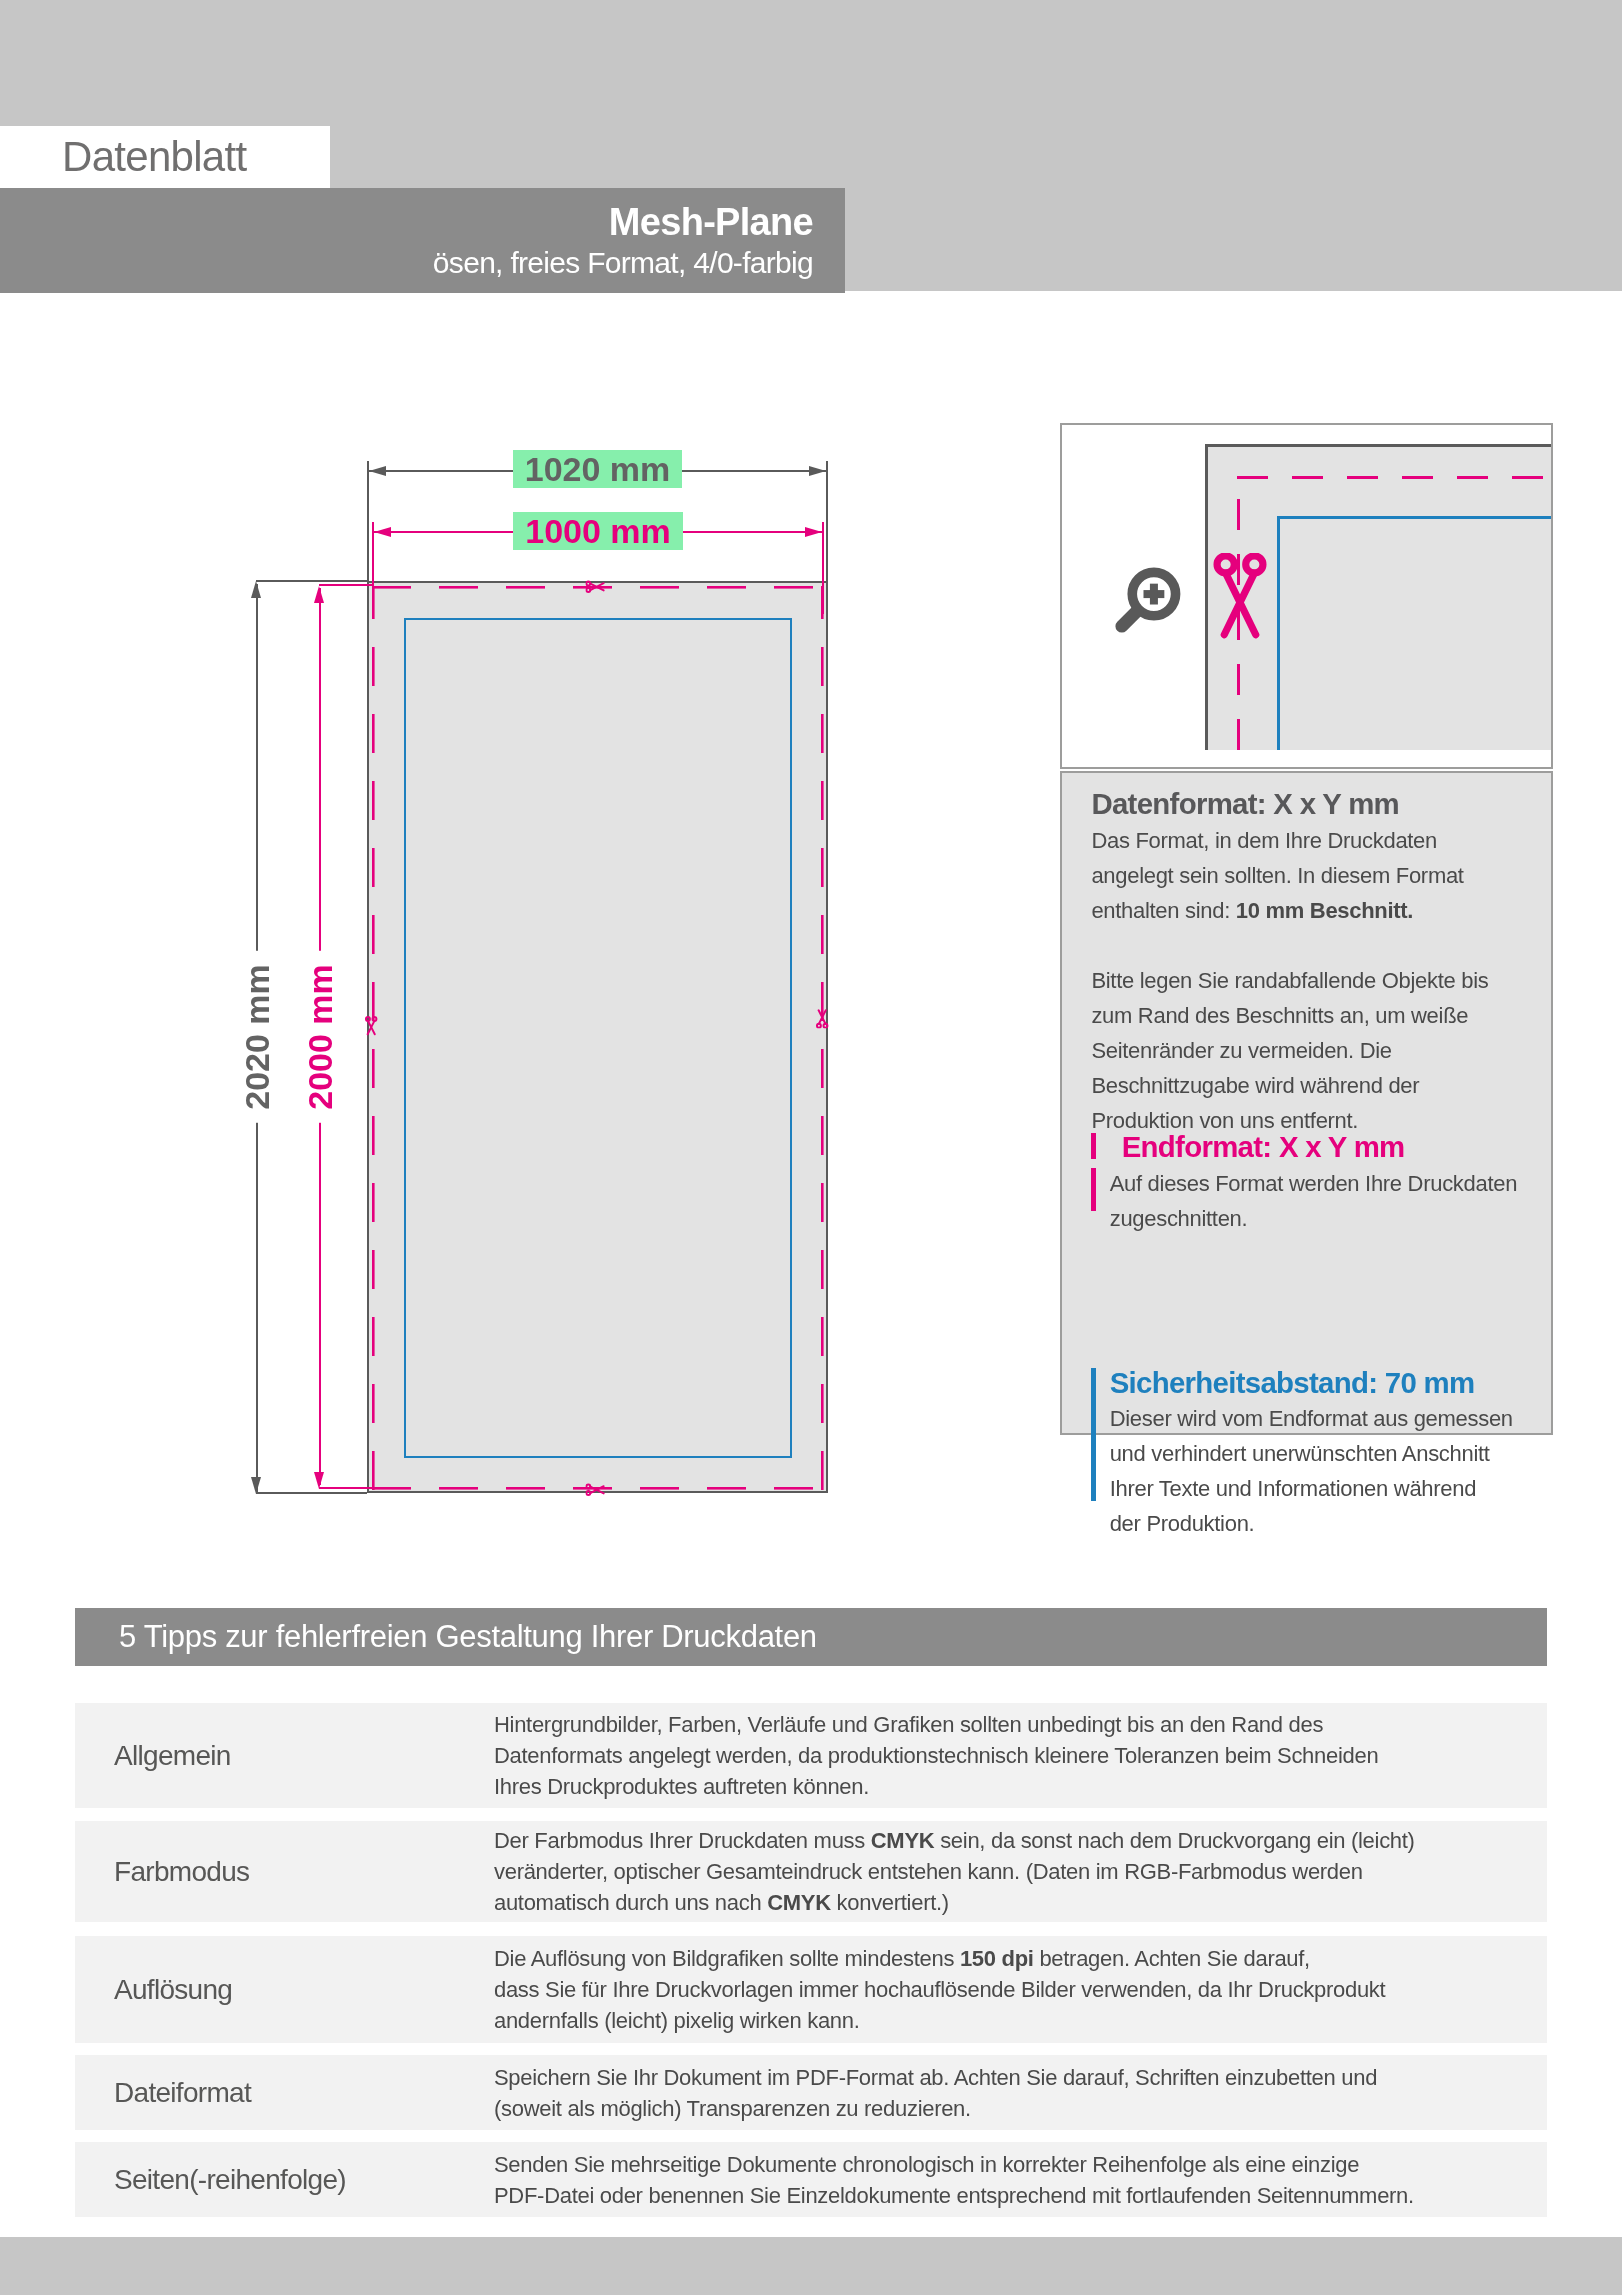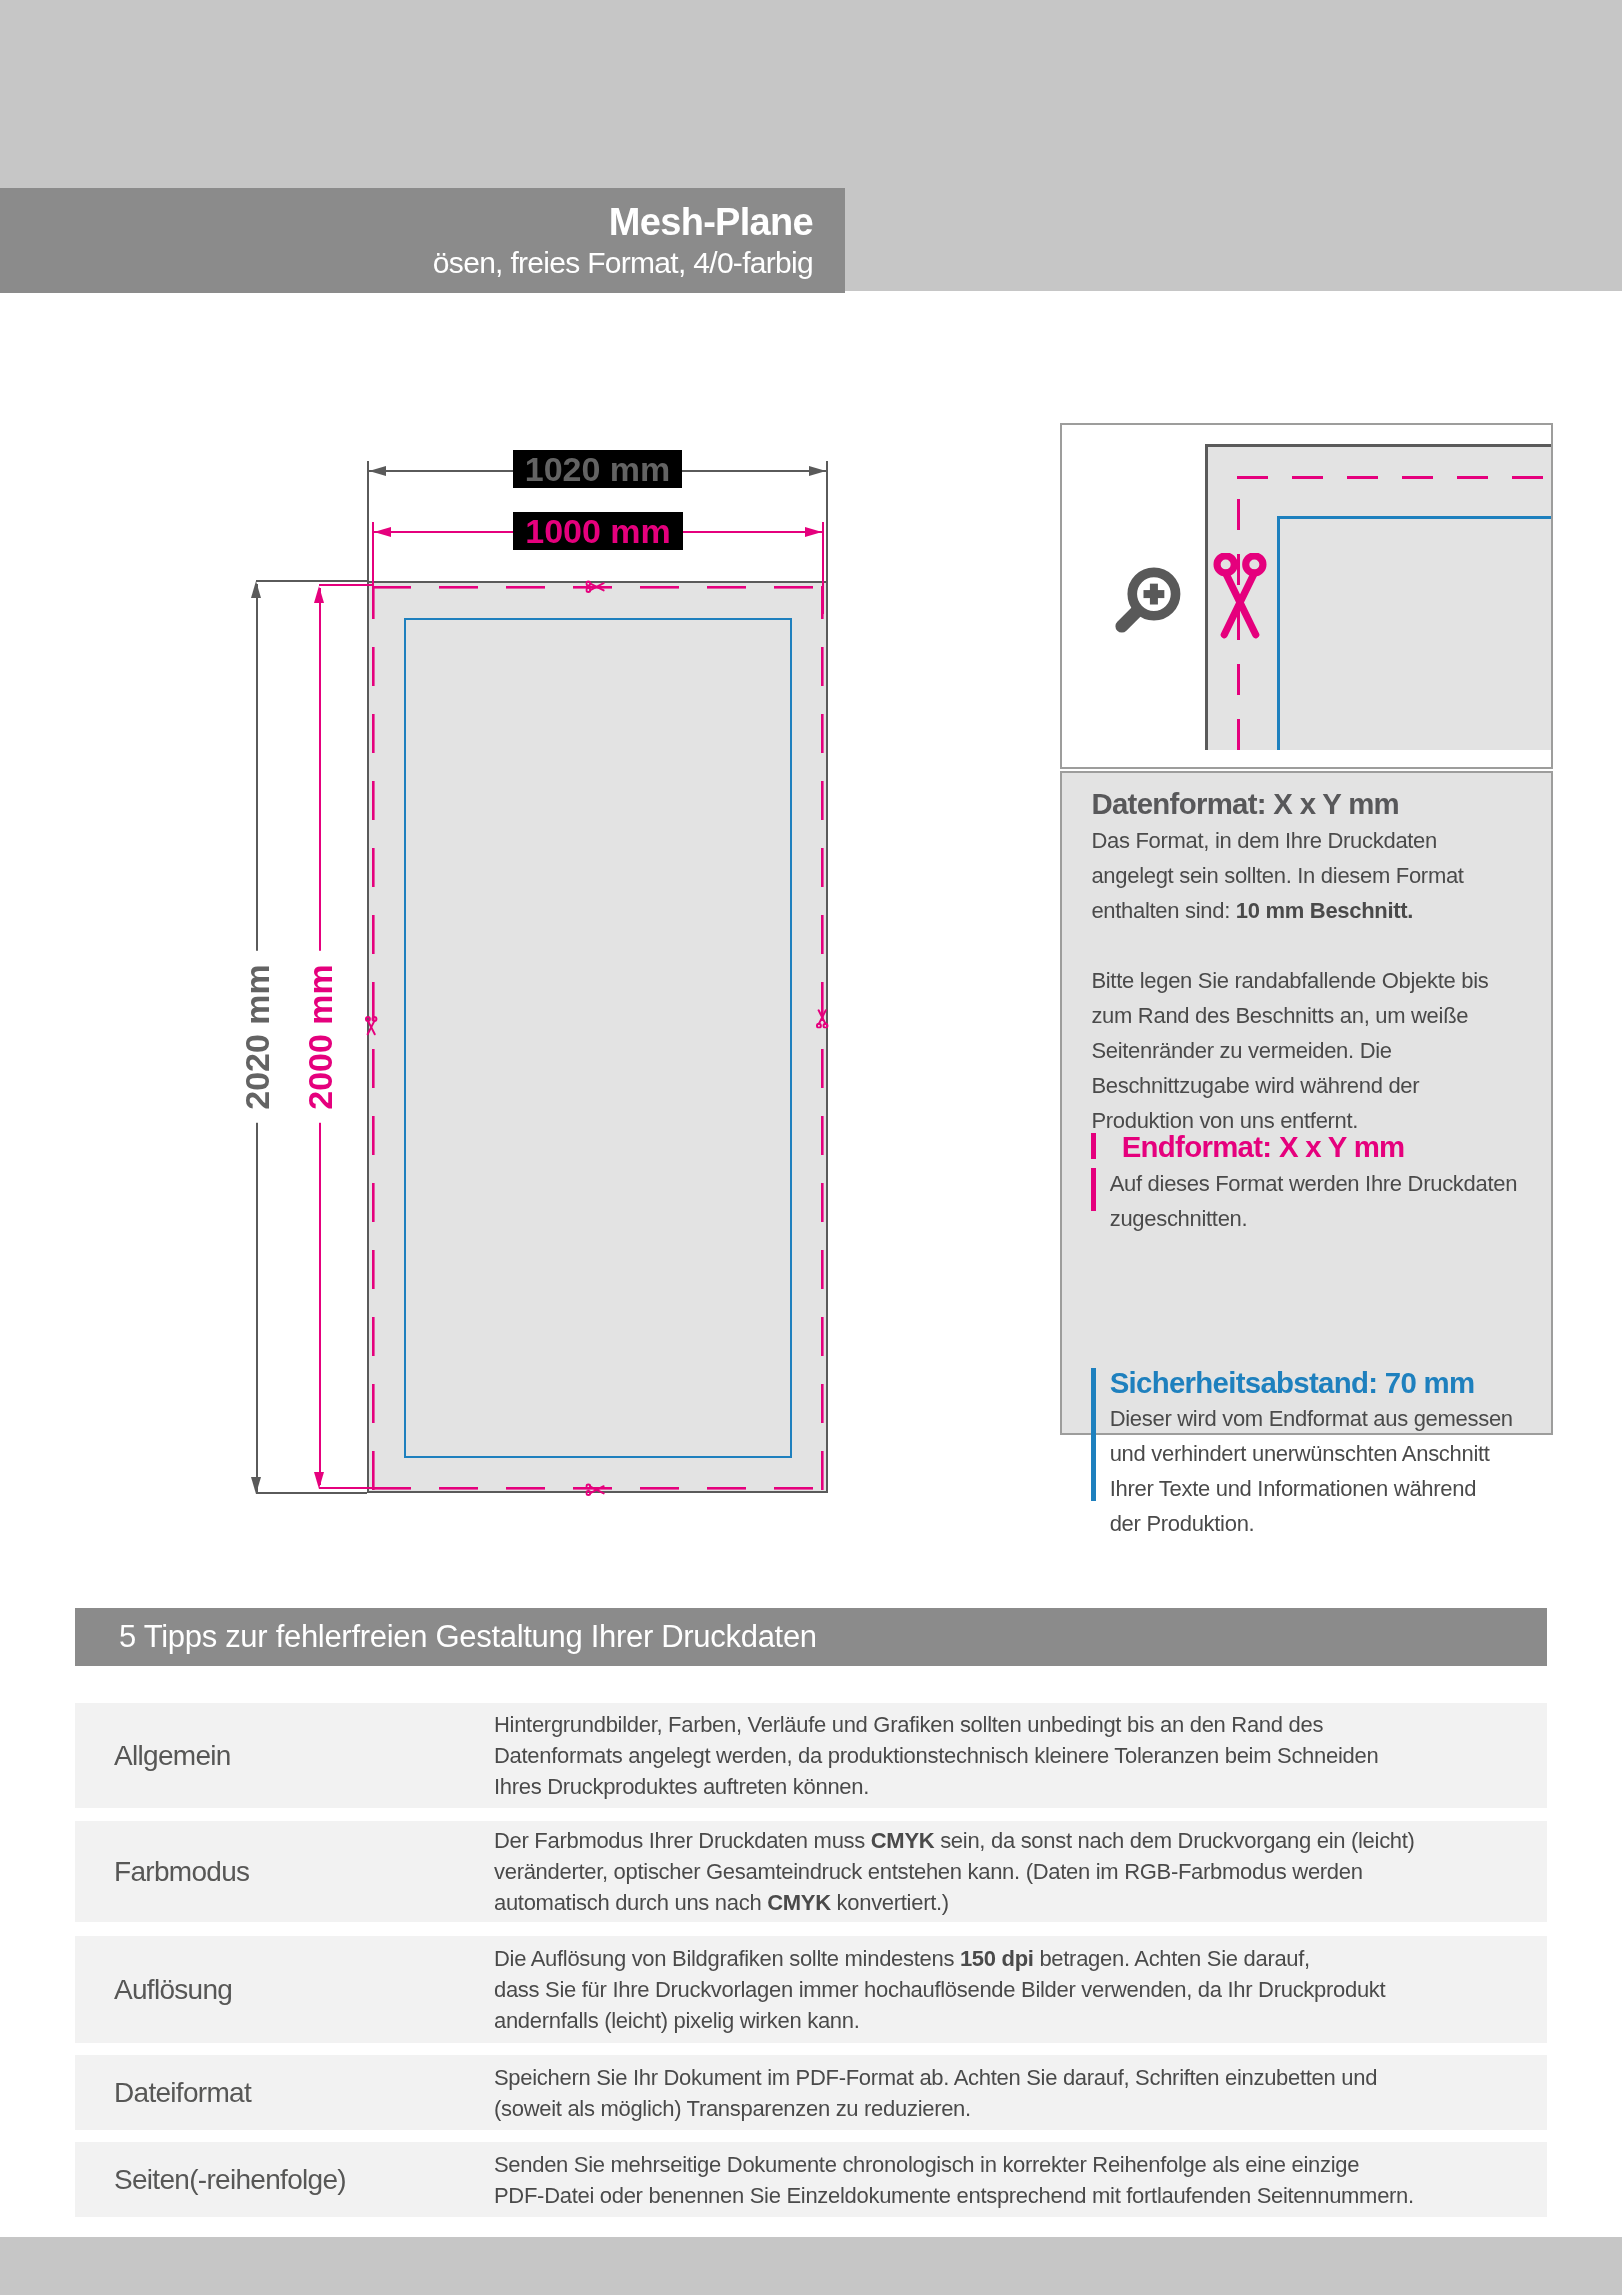--- a/index.html
+++ b/index.html
@@ -44,21 +44,21 @@
   .arr.left {border-top:5.2px solid transparent;border-bottom:5.2px solid transparent;border-right:17px solid #5a5a5a;}
   .arr.right{border-top:5.2px solid transparent;border-bottom:5.2px solid transparent;border-left:17px solid #5a5a5a;}
   .arr.up   {border-left:5.2px solid transparent;border-right:5.2px solid transparent;border-bottom:17px solid #5a5a5a;}
   .arr.down {border-left:5.2px solid transparent;border-right:5.2px solid transparent;border-top:17px solid #5a5a5a;}
   .arr.m.left {border-right-color:#e5007d;}
   .arr.m.right{border-left-color:#e5007d;}
   .arr.m.up   {border-bottom-color:#e5007d;}
   .arr.m.down {border-top-color:#e5007d;}
 
   .dim-label{text-align:center;font-size:34px;font-weight:bold;color:#636363;line-height:39px;}
-  .dim-label span{background:#000000;padding:0 11.8px;}
+  .dim-label span{background:#86efac;padding:0 11.8px;}
   .dim-label.m{color:#e5007d;}
   .dim-label-v{transform:translate(-50%,-50%) rotate(-90deg);transform-origin:center;
                font-size:34px;font-weight:bold;color:#636363;line-height:39px;
                background:#ffffff;padding:0 13px;white-space:nowrap;}
   .dim-label-v.m{color:#e5007d;}
 
   .scis{color:#e5007d;}
 
   
   .detail-box{left:1060px;top:423px;width:493px;height:346px;background:#ffffff;
@@ -96,20 +96,23 @@
   .b{font-weight:bold;}
 
   .footer{left:0;top:2237px;width:1623px;height:59px;background:#c6c6c6;}
 </style>
 </head>
 <body>
 
 <div class="page">
 
   <div class="abs top-block"></div>
+  <div class="abs title-box">
+    <span>Datenblatt</span>
+  </div>
   <div class="abs title-bar">
     <div class="l1">Mesh-Plane</div>
     <div class="l2">ösen, freies Format, 4/0-farbig</div>
   </div>
 
   <div class="abs outer-box"></div>
   <div class="abs cut-rect"></div>
   <div class="abs safe-rect"></div>
 
   <div class="abs dim-line-v" style="left:367px;top:461px;height:120px;"></div>

